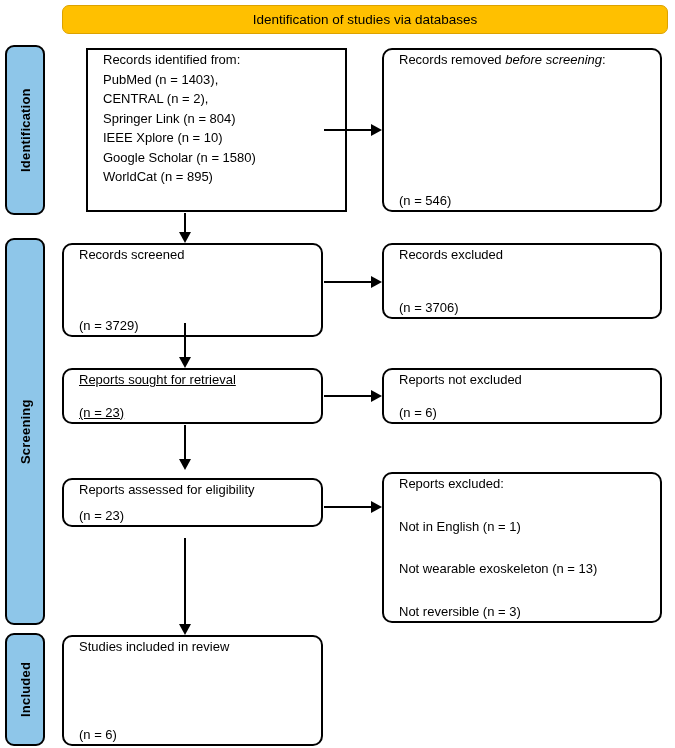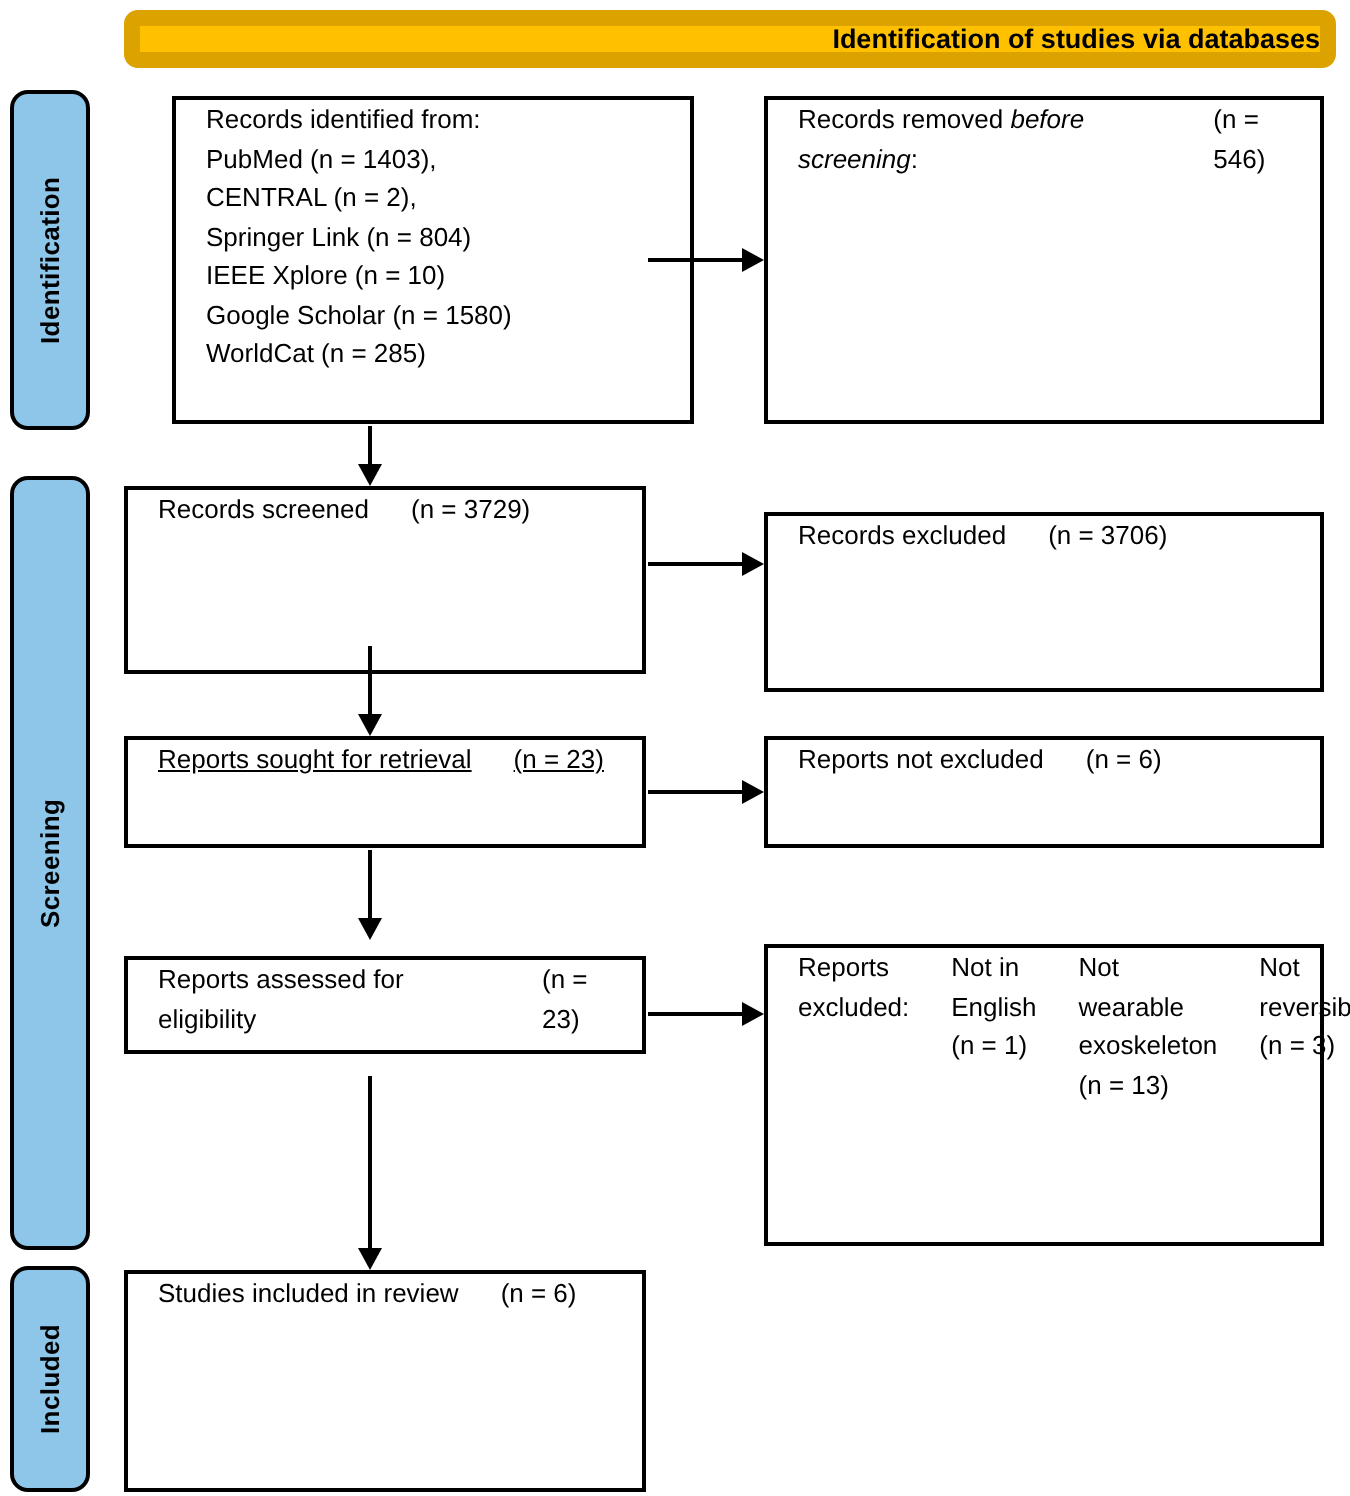--- a/index.html
+++ b/index.html
@@ -4,48 +4,48 @@
 <style>
   html, body { margin: 0; padding: 0; }
   body {
     width: 675px; height: 748px; position: relative;
     background: #ffffff; color: #000;
     font-family: "Liberation Sans", sans-serif;
     overflow: hidden;
   }
   .banner {
     position: absolute; left: 62px; top: 5px; width: 606px; height: 29px;
-    box-sizing: border-box; border: 8px solid #a16207; border-radius: 7px;
-    display: flex; align-items: center; justify-content: flex-end;
-    font-size: 13.5px; font-weight: bold;
+    box-sizing: border-box; border: 1px solid #a16207; border-radius: 7px;
+    display: flex; align-items: center; justify-content: center;
+    font-size: 13.5px; font-weight: normal;
   }
   .stage {
     position: absolute; left: 5px; width: 40px;
     box-sizing: border-box; border: 2px solid #000; border-radius: 9px;
     display: flex; align-items: center; justify-content: center;
     writing-mode: vertical-rl; transform: rotate(180deg);
     font-size: 13px; font-weight: bold; letter-spacing: 0.2px;
   }
   .stage-identification { top: 45px;  height: 170px; }
   .stage-screening      { top: 238px; height: 387px; }
   .stage-included       { top: 633px; height: 113px; }
   .box {
     position: absolute; box-sizing: border-box;
     background: #fff; border: 2px solid #000;
     font-size: 13px; line-height: 19.5px;
   }
-  .box.vcenter { display: flex; justify-content: flex-start; }
+  .box.vcenter { display: flex; flex-direction: column; justify-content: space-between; border-radius: 10px; }
   .box .pad { padding-left: 15px; padding-right: 6px; }
   .indent { padding-left: 24px; }
   .col-left  { left: 62px;  width: 261px; }
   .col-right { left: 382px; width: 280px; }
   .box-identified   { top: 48px;  height: 164px; padding-top: 0; margin-left: 24px; }
   .box-removed      { top: 48px;  height: 164px; }
   .box-screened     { top: 243px; height: 94px; }
-  .box-excluded     { top: 256px; height: 90px; }
+  .box-excluded     { top: 243px; height: 76px; }
   .box-sought       { top: 368px; height: 56px; text-decoration: underline; }
   .box-notretrieved { top: 368px; height: 56px; }
   .box-assessed     { top: 478px; height: 49px; }
   .box-repexcluded  { top: 472px; height: 151px; }
   .box-included     { top: 635px; height: 111px; }
   .arrows {
     position: absolute; left: 0; top: 0; width: 675px; height: 748px;
     pointer-events: none;
   }
   .arrows line { stroke: #000; stroke-width: 2; }
@@ -69,21 +69,21 @@
   <span>Included</span>
 </div>
 
 <div class="box col-left box-identified">
   <div class="pad">Records identified from:</div>
   <div class="pad indent">PubMed (n = 1403),</div>
   <div class="pad indent">CENTRAL (n = 2),</div>
   <div class="pad indent">Springer Link (n = 804)</div>
   <div class="pad indent">IEEE Xplore (n = 10)</div>
   <div class="pad indent">Google Scholar (n = 1580)</div>
-  <div class="pad indent">WorldCat (n = 285)</div>
+  <div class="pad indent">WorldCat (n = 895)</div>
 </div>
 
 <div class="box col-left box-screened vcenter">
   <div class="pad">Records screened</div>
   <div class="pad">(n = 3729)</div>
 </div>
 
 <div class="box col-left box-sought vcenter">
   <div class="pad">Reports sought for retrieval</div>
   <div class="pad">(n = 23)</div>

